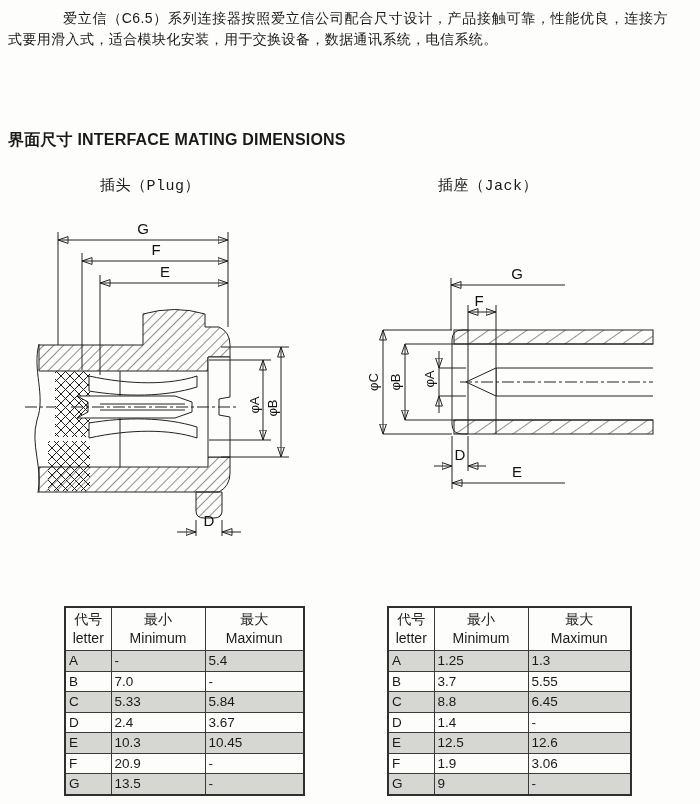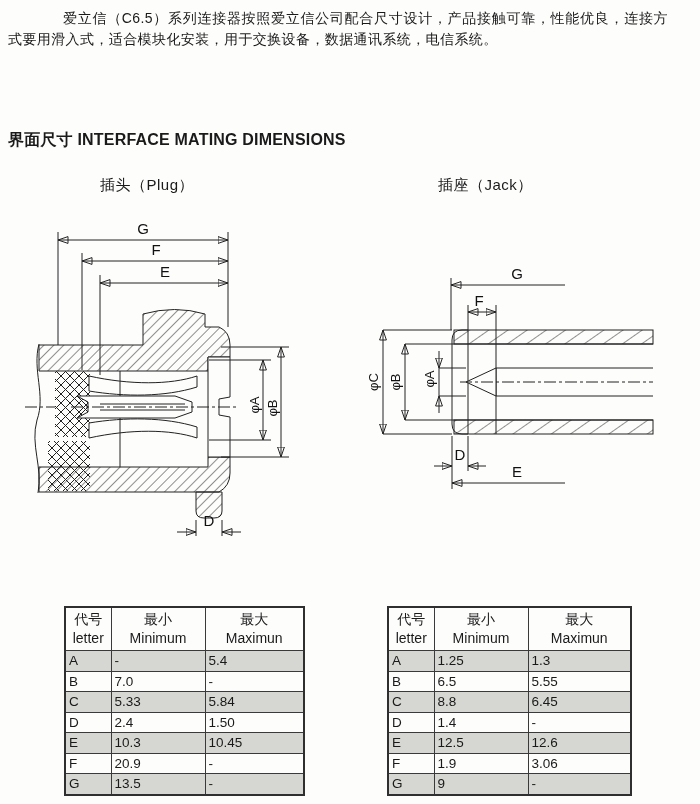--- a/index.html
+++ b/index.html
@@ -2,21 +2,21 @@
 <html><head>
 <meta charset="utf-8">
 <style>
   html,body{margin:0;padding:0;background:#e8e8e8;}
   #page{position:relative;width:700px;height:804px;background:#fdfdfc;overflow:hidden;
         font-family:"Liberation Sans","DejaVu Sans",sans-serif;color:#1a1a1a;}
   .abs{position:absolute;}
   #intro{left:8px;top:8px;width:660px;font-size:14px;line-height:21px;
          text-indent:55px;text-align:justify;letter-spacing:.4px;}
   #section-title{left:8px;top:130px;font-size:16px;font-weight:bold;letter-spacing:.2px;}
-  .sub-label{font-size:15px;letter-spacing:.5px;}
+  .sub-label{font-size:15px;letter-spacing:.5px;font-family:Liberation Mono, monospace;}
   #plug-label{left:100px;top:176px;}
   #jack-label{left:438px;top:176px;}
   svg{overflow:visible;}
   svg line,svg path{stroke:#222;stroke-width:1;fill:none;}
   svg .hatch{fill:url(#ph);}
   svg .hatch2{fill:url(#jh);}
   svg .xhatch{fill:url(#px);}
   svg .part{fill:#fdfdfc;}
   svg .cl{stroke-dasharray:12 3 3 3;}
   svg text{font-family:"Liberation Sans","DejaVu Sans",sans-serif;font-size:15px;
@@ -201,21 +201,21 @@
           <td>-</td>
         </tr>
         <tr class="shaded">
           <td>C</td>
           <td>5.33</td>
           <td>5.84</td>
         </tr>
         <tr>
           <td>D</td>
           <td>2.4</td>
-          <td>1.50</td>
+          <td>3.67</td>
         </tr>
         <tr class="shaded">
           <td>E</td>
           <td>10.3</td>
           <td>10.45</td>
         </tr>
         <tr>
           <td>F</td>
           <td>20.9</td>
           <td>-</td>
@@ -251,21 +251,21 @@
       </tr>
     </thead>
     <tbody>
         <tr class="shaded">
           <td>A</td>
           <td>1.25</td>
           <td>1.3</td>
         </tr>
         <tr>
           <td>B</td>
-          <td>6.5</td>
+          <td>3.7</td>
           <td>5.55</td>
         </tr>
         <tr class="shaded">
           <td>C</td>
           <td>8.8</td>
           <td>6.45</td>
         </tr>
         <tr>
           <td>D</td>
           <td>1.4</td>

